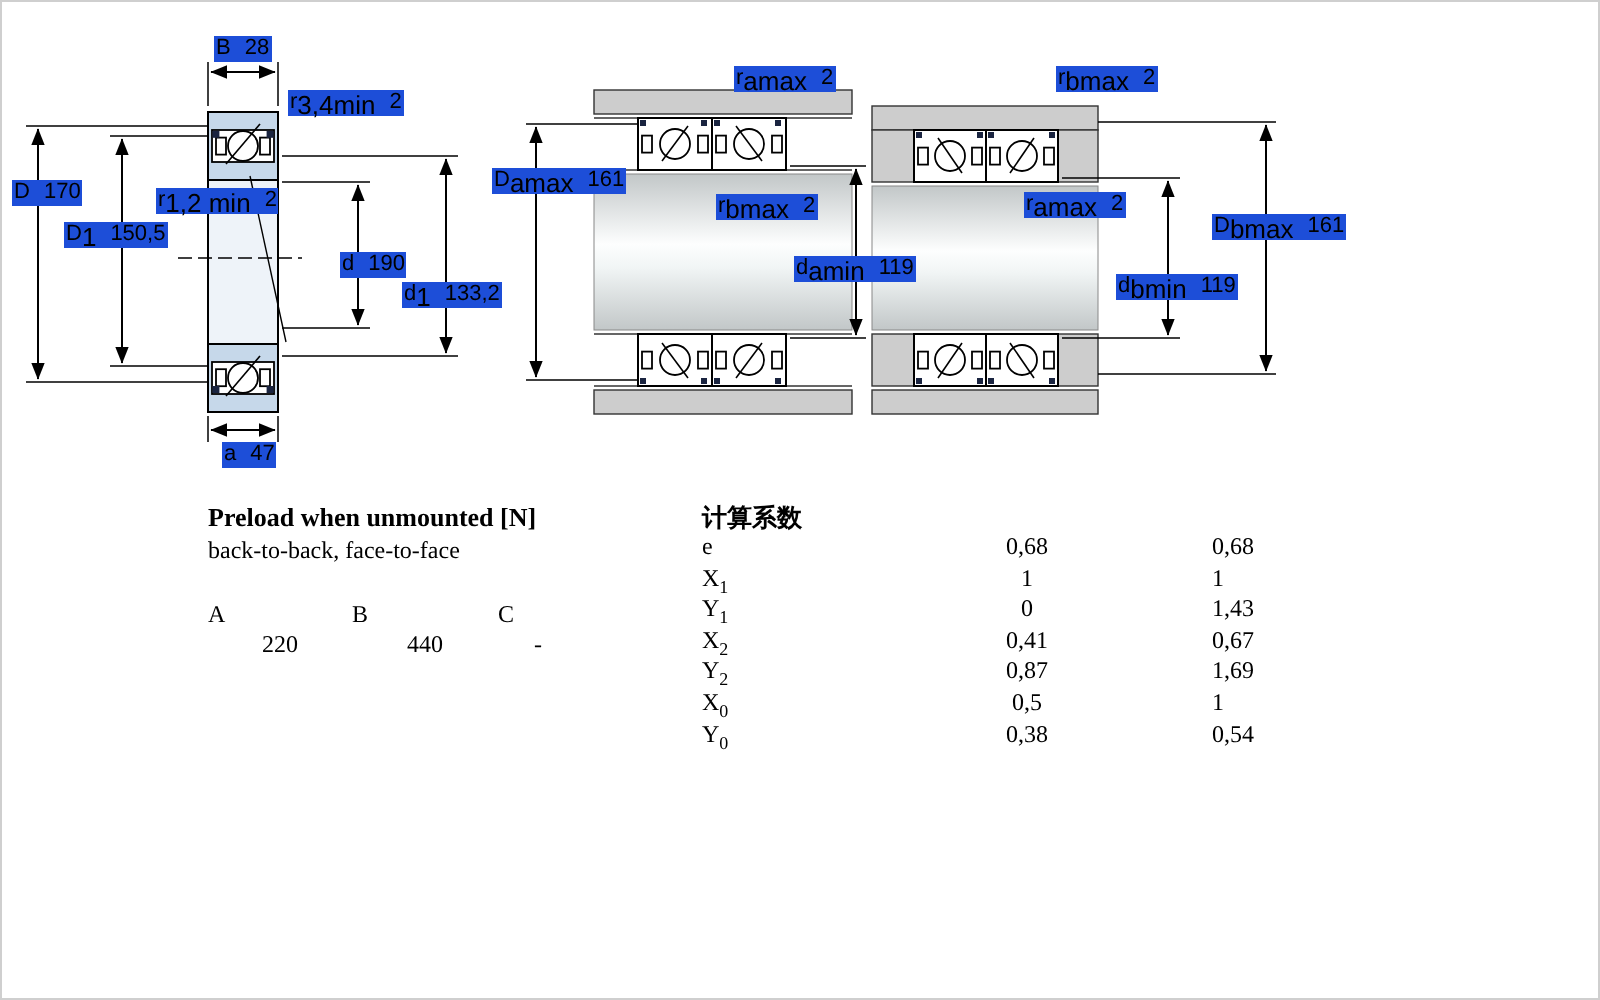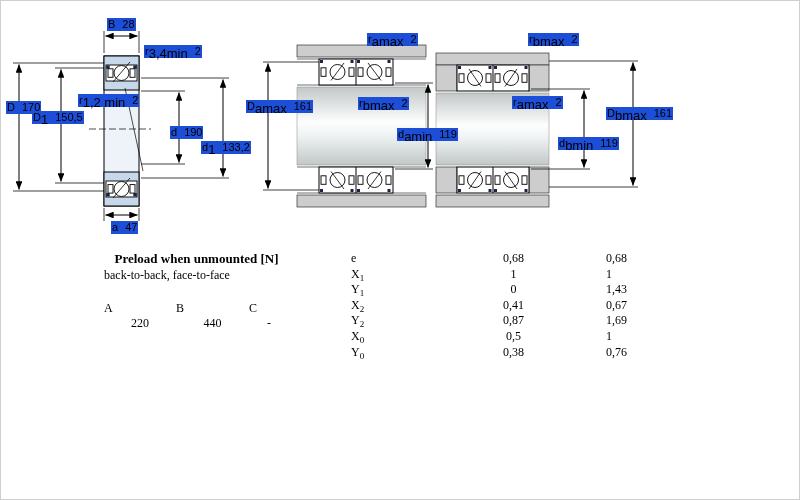--- a/index.html
+++ b/index.html
@@ -17,21 +17,21 @@
   .edge{stroke:#333;stroke-width:0.7;}
   .band{fill:var(--housing-gray,#cdcdcd);stroke:#333;stroke-width:0.7;}
   .shoulder{fill:var(--housing-gray,#cdcdcd);stroke:#333;stroke-width:0.7;}
   .brg{fill:#fff;stroke:#000;stroke-width:1;}
   .race{fill:#fff;stroke:#000;stroke-width:0.9;}
   .ball{fill:#fff;stroke:#000;stroke-width:0.9;}
   .diag{stroke:#000;stroke-width:0.8;}
   .seal{fill:var(--seal-dark,#1a2440);}
   
   .tbl{position:absolute;color:#000;}
-  .ptitle,.ftitle{font:bold 13px "Liberation Serif",serif;height:15px;text-align:center;}
+  .ptitle,.ftitle{font:bold 13px "Liberation Serif",serif;height:15px;}
   .ftitle{font-family:"DejaVu Sans","Liberation Serif",serif;font-size:12.5px;}
   .psub{font:12px "Liberation Serif",serif;margin-top:2px;height:14px;}
   .prow span{display:inline-block;font:12px "Liberation Serif",serif;}
   .pc0{width:72px;} .pc1{width:73px;} .pc2{width:40px;}
   .phead{margin-top:16px;height:15px;}
   .num{font-family:"Liberation Sans",sans-serif;font-size:11.5px;text-align:center;}
   .fhead{margin-top:8px;height:19px;}
   .fhead span,.frow span{display:inline-block;vertical-align:top;font:12px "Liberation Serif",serif;}
   .fl{width:70px;} .f1{width:185px;}
   .frow{height:15.6px;}
@@ -196,65 +196,66 @@
       <line class="dl" x1="583" y1="89.5" x2="583" y2="166.5" marker-start="url(#ar)" marker-end="url(#ar)"></line>
 
       <line class="ext" x1="548" y1="60" x2="637" y2="60"></line>
       <line class="ext" x1="548" y1="186" x2="637" y2="186"></line>
       <line class="dl" x1="632" y1="61.5" x2="632" y2="184.5" marker-start="url(#ar)" marker-end="url(#ar)"></line>
     </g>
   </svg>
 
   <div class="dim" style="left:106px;top:17px"><span>B</span><sub></sub><span class="v">28</span></div>
   <div class="dim" style="left:143px;top:44px"><span>r</span><sub>3,4min</sub><span class="v">2</span></div>
-  <div class="dim" style="left:5px;top:100px"><span>D</span><sub></sub><span class="v">170</span></div>
+  <div class="dim" style="left:5px;top:89px"><span>D</span><sub></sub><span class="v">170</span></div>
   <div class="dim" style="left:31px;top:110px"><span>D</span><sub>1</sub><span class="v">150,5</span></div>
   <div class="dim" style="left:77px;top:93px"><span>r</span><sub>1,2 min</sub><span class="v">2</span></div>
   <div class="dim" style="left:169px;top:125px"><span>d</span><sub></sub><span class="v">190</span></div>
   <div class="dim" style="left:200px;top:140px"><span>d</span><sub>1</sub><span class="v">133,2</span></div>
   <div class="dim" style="left:110px;top:220px"><span>a</span><sub></sub><span class="v">47</span></div>
 
   <div class="dim" style="left:366px;top:32px"><span>r</span><sub>amax</sub><span class="v">2</span></div>
-  <div class="dim" style="left:245px;top:99px"><span>D</span><sub>amax</sub><span class="v">161</span></div>
+  <div class="dim" style="left:245px;top:83px"><span>D</span><sub>amax</sub><span class="v">161</span></div>
   <div class="dim" style="left:357px;top:96px"><span>r</span><sub>bmax</sub><span class="v">2</span></div>
   <div class="dim" style="left:396px;top:127px"><span>d</span><sub>amin</sub><span class="v">119</span></div>
 
   <div class="dim" style="left:527px;top:32px"><span>r</span><sub>bmax</sub><span class="v">2</span></div>
   <div class="dim" style="left:511px;top:95px"><span>r</span><sub>amax</sub><span class="v">2</span></div>
   <div class="dim" style="left:557px;top:136px"><span>d</span><sub>bmin</sub><span class="v">119</span></div>
   <div class="dim" style="left:605px;top:106px"><span>D</span><sub>bmax</sub><span class="v">161</span></div>
 
   <div class="tbl" style="left:103px;top:250px">
     <div class="ptitle">Preload when unmounted [N]</div>
     <div class="psub">back-to-back, face-to-face</div>
     <div class="prow phead">
       <span class="pc0">A</span><span class="pc1">B</span><span class="pc2">C</span>
     </div>
     <div class="prow">
       <span class="pc0 num">220</span><span class="pc1 num">440</span><span class="pc2 num">-</span>
     </div>
   </div>
 
   <div class="tbl" style="left:350px;top:250px;width:440px">
+    <div class="ftitle">计算系数</div>
     <div class="frow">
       <span class="fl"><span>e</span><sub></sub></span><span class="f1 num">0,68</span><span class="f2 num">0,68</span>
     </div>
     <div class="frow">
       <span class="fl"><span>X</span><sub>1</sub></span><span class="f1 num">1</span><span class="f2 num">1</span>
     </div>
     <div class="frow">
       <span class="fl"><span>Y</span><sub>1</sub></span><span class="f1 num">0</span><span class="f2 num">1,43</span>
     </div>
     <div class="frow">
       <span class="fl"><span>X</span><sub>2</sub></span><span class="f1 num">0,41</span><span class="f2 num">0,67</span>
     </div>
     <div class="frow">
       <span class="fl"><span>Y</span><sub>2</sub></span><span class="f1 num">0,87</span><span class="f2 num">1,69</span>
     </div>
     <div class="frow">
       <span class="fl"><span>X</span><sub>0</sub></span><span class="f1 num">0,5</span><span class="f2 num">1</span>
     </div>
     <div class="frow">
-      <span class="fl"><span>Y</span><sub>0</sub></span><span class="f1 num">0,38</span><span class="f2 num">0,76</span>
+      <span class="fl"><span>Y</span><sub>0</sub></span><span class="f1 num">0,38</span><span class="f2 num">0,54</span>
     </div>
   </div>
 
 </div>
 
 </body></html>

